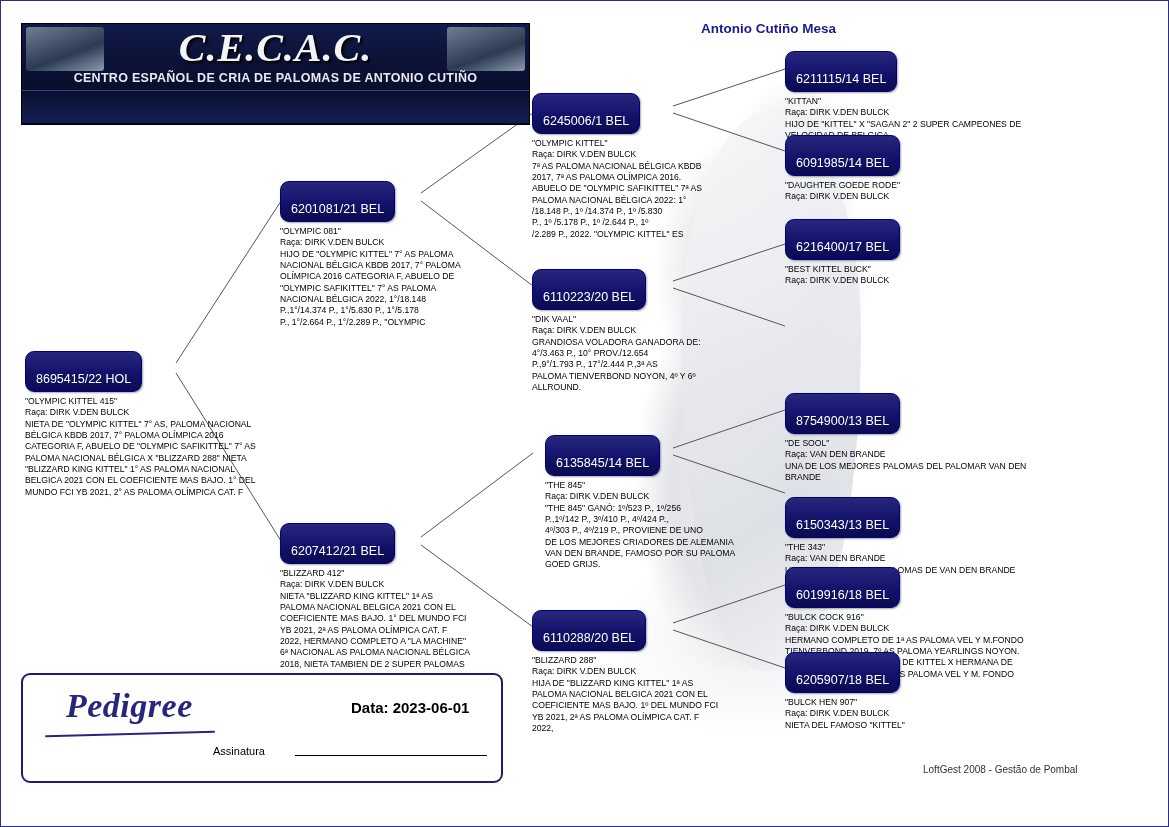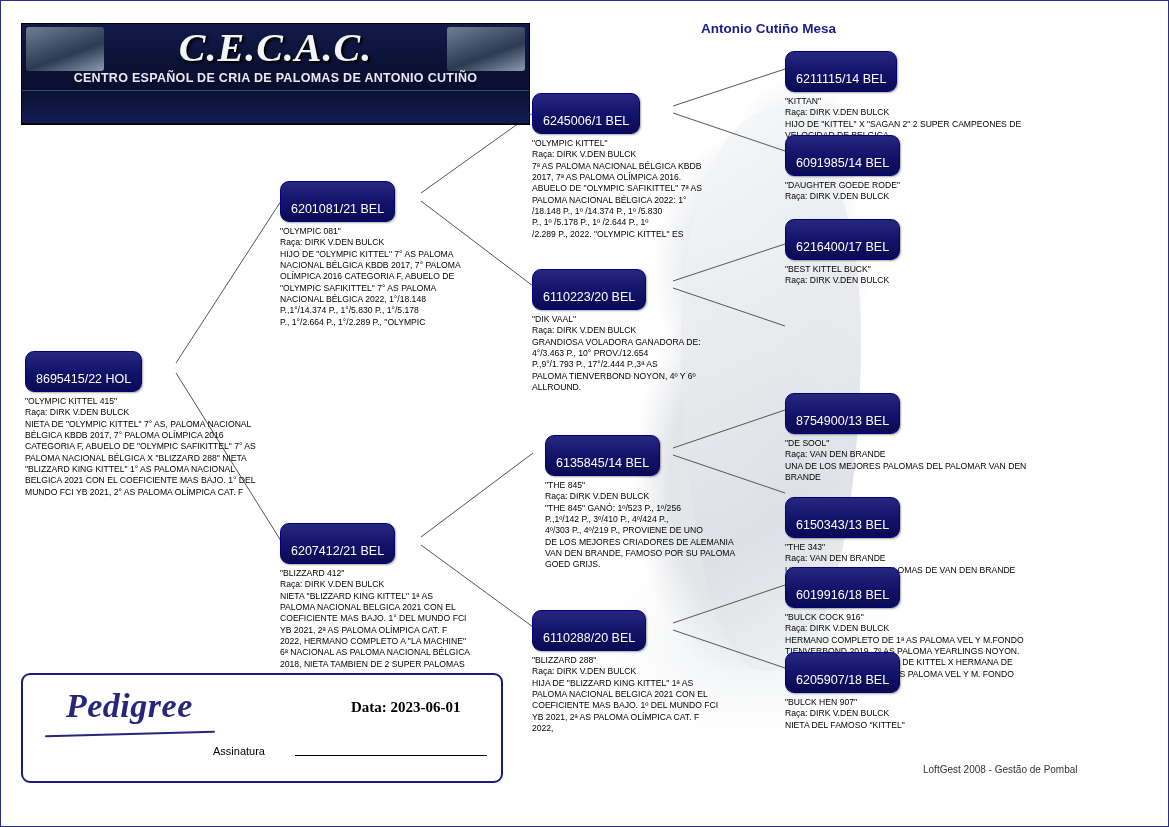--- a/index.html
+++ b/index.html
@@ -132,21 +132,21 @@
     letter-spacing:.5px;
     margin-left:19px;
   }
   .ped-word-underline{
     position:absolute;left:22px;top:58px;width:170px;height:2px;
     background:#26267d;border-radius:2px;
     transform:rotate(-1.5deg);
   }
   .data-line{
     position:absolute;left:328px;top:24px;
-    font-size:15px;font-weight:bold;color:#000;font-family:Liberation Serif, serif;
+    font-size:15px;font-weight:bold;color:#000;
   }
   .sign-label{
     position:absolute;left:190px;top:70px;font-size:11px;color:#000;
   }
   .sign-rule{
     position:absolute;left:272px;top:80px;width:192px;height:1px;background:#000;
   }
   .footer-note{
     position:absolute;left:922px;top:763px;
     font-size:10px;color:#333;z-index:5;

